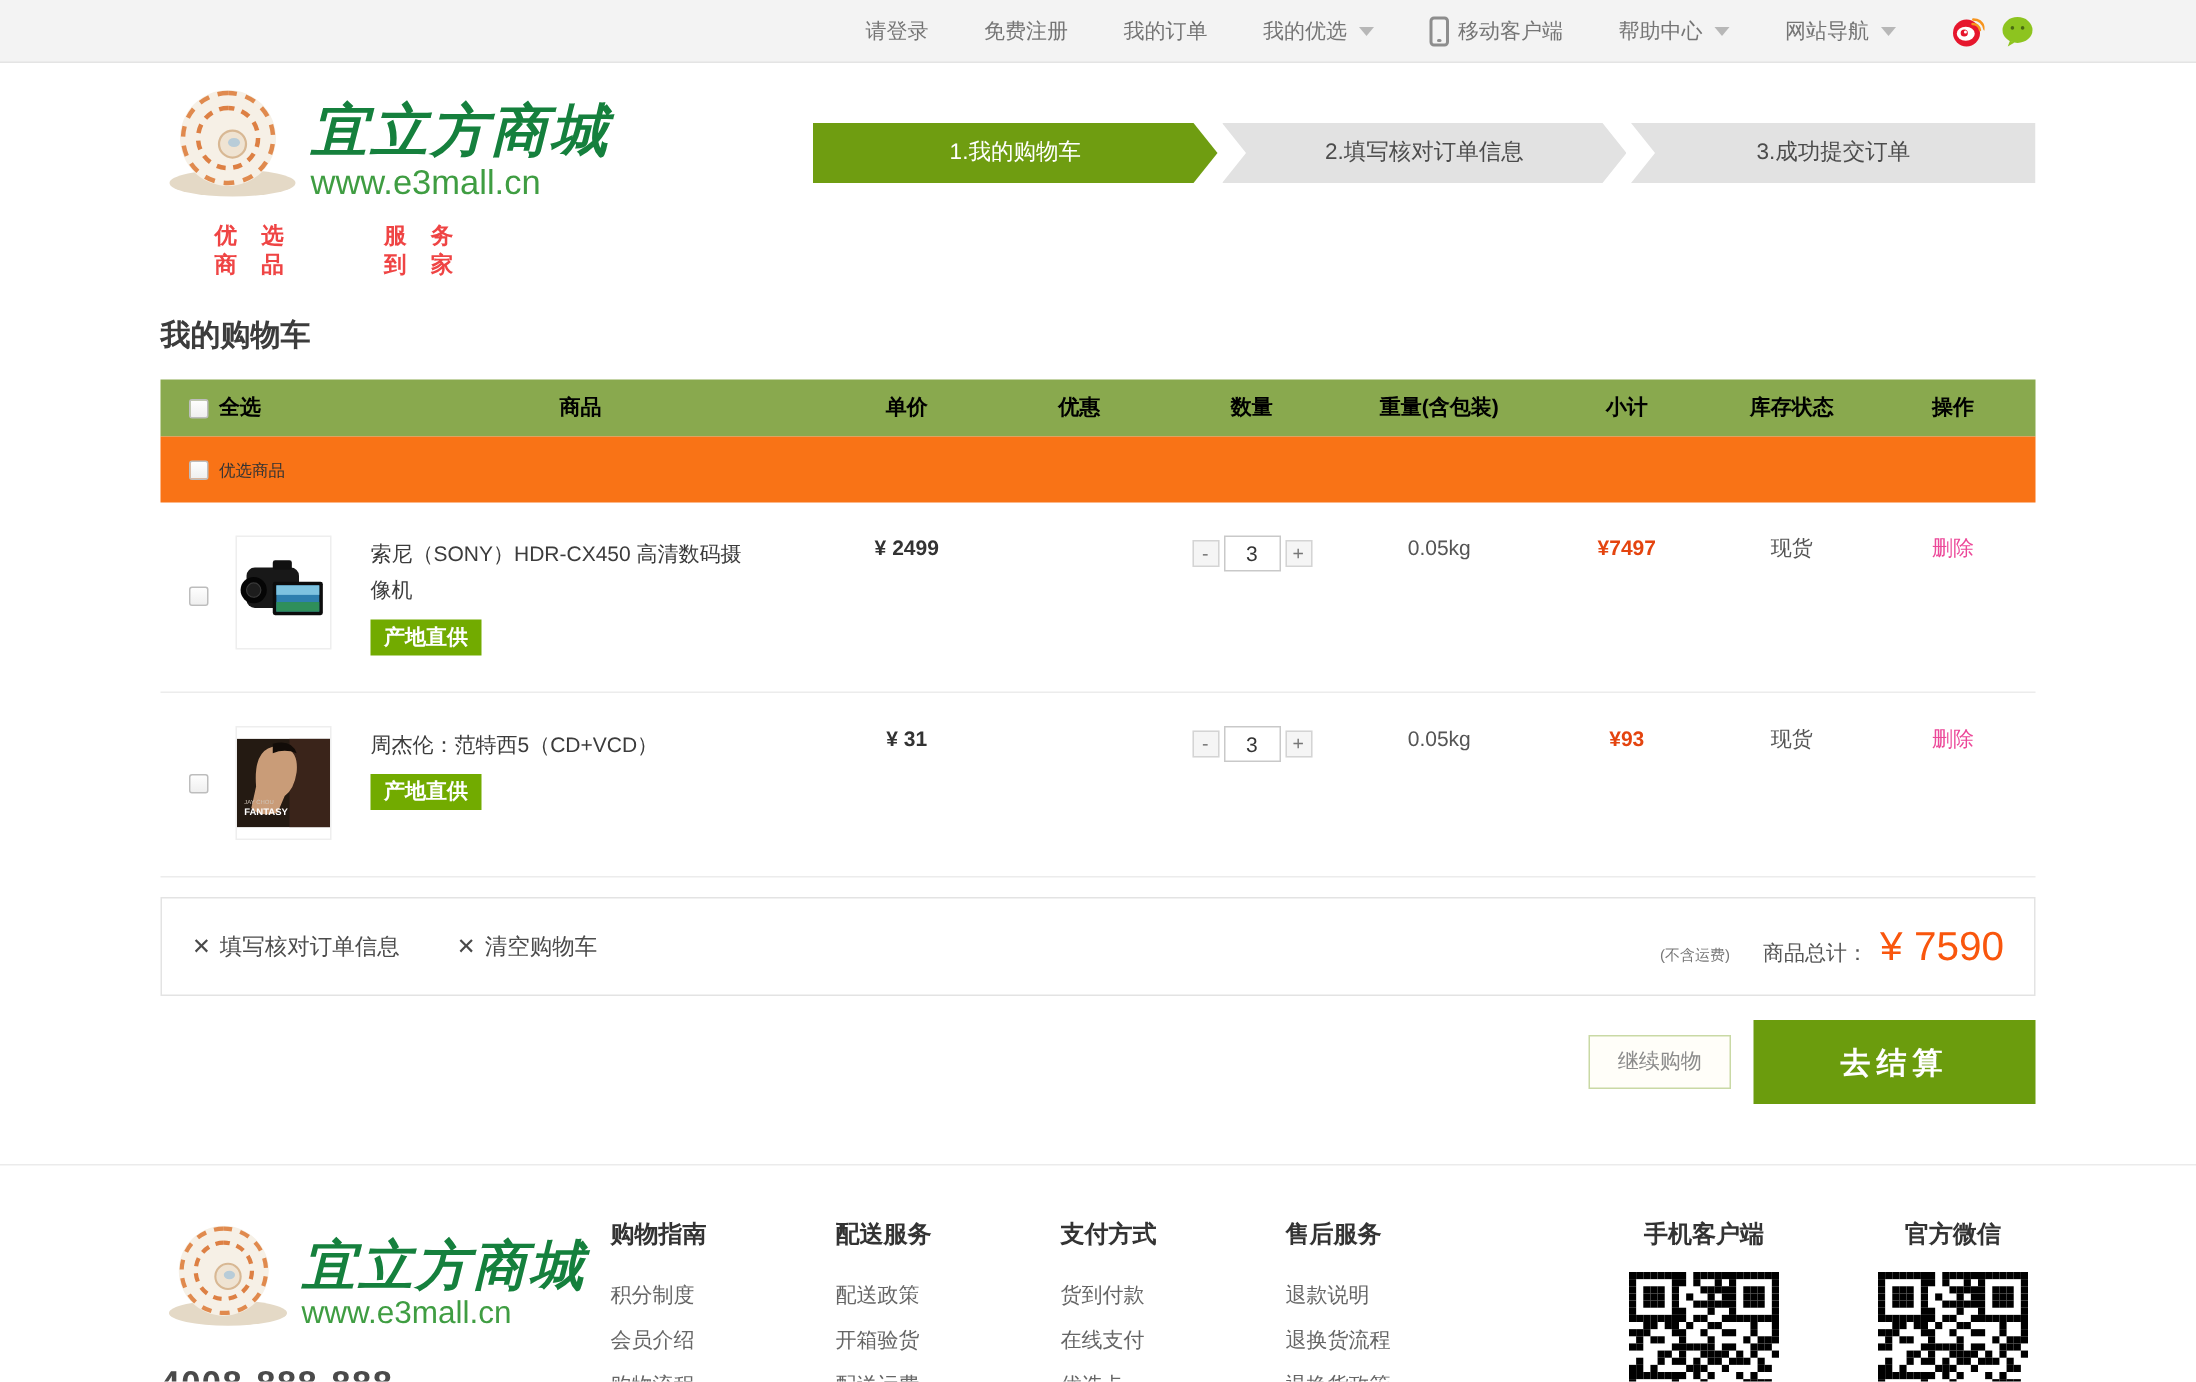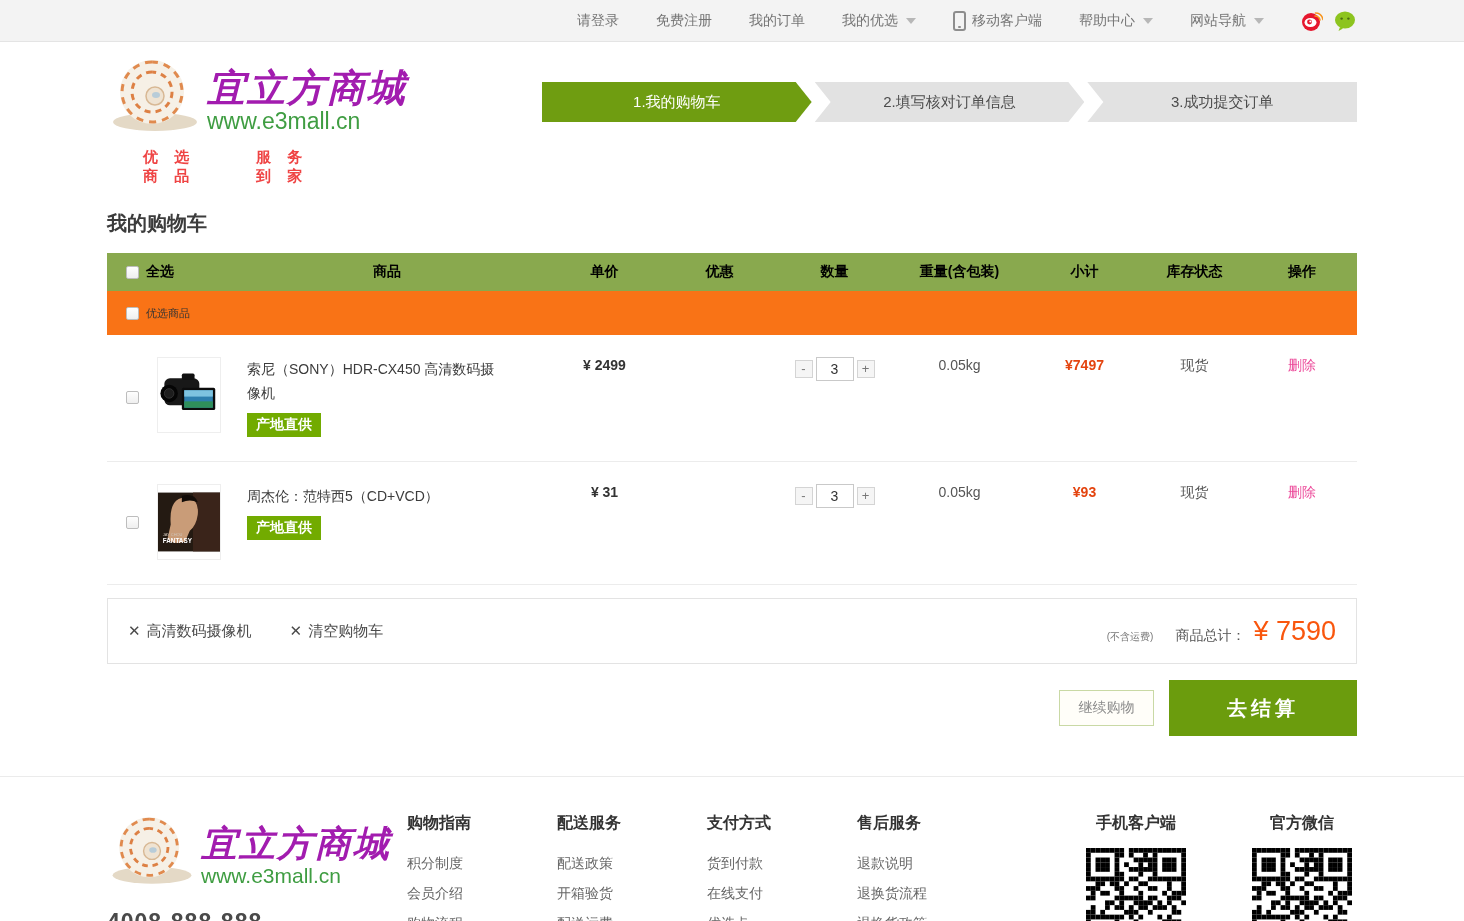--- a/index.html
+++ b/index.html
@@ -18,21 +18,21 @@
   .topbar a { display:inline-flex; align-items:center; gap:6px; }
   .caret { width:0; height:0; border-left:5px solid transparent; border-right:5px solid transparent; border-top:6px solid #b7b7b7; display:inline-block; margin-left:2px; }
   .icon-phone { width:13px; height:20px; border:2px solid #8d8d8d; border-radius:3px; position:relative; display:inline-block; }
   .icon-phone::after { content:""; position:absolute; left:50%; bottom:1px; width:3px; height:2px; margin-left:-1.5px; background:#8d8d8d; border-radius:1px; }
   .sns { display:flex; align-items:center; gap:10px; }
 
   
   .siteheader { padding:14px 0 10px; background:#fff; }
   .header-inner { display:flex; align-items:flex-start; }
   .brand-top { display:flex; align-items:flex-end; gap:4px; }
-  .logo-text .logo-name { font-size:38px; font-weight:bold; color:#a21caf; letter-spacing:2px; line-height:1.05; font-family:"Liberation Serif","DejaVu Serif",serif; font-style:italic; }
+  .logo-text .logo-name { font-size:38px; font-weight:bold; color:#15803d; letter-spacing:2px; line-height:1.05; font-family:"Liberation Serif","DejaVu Serif",serif; font-style:italic; }
   .logo-text .logo-url { font-size:23px; color:#3f9d42; line-height:1.1; }
   .brand-tagline { margin-top:14px; display:flex; width:230px; justify-content:space-between; font-size:15px; font-weight:bold; color:#ef4444; letter-spacing:6px; padding-left:36px;gap:32px; }
   .steps { margin-left:auto; margin-top:26px; width:815px; display:flex; gap:3px; }
   .step { flex:1; height:40px; line-height:40px; text-align:center; background:#e2e2e2; color:#4c4c4c; font-size:15px;
           clip-path:polygon(0 0, calc(100% - 16px) 0, 100% 50%, calc(100% - 16px) 100%, 0 100%, 16px 50%); }
   .step:first-child { clip-path:polygon(0 0, calc(100% - 16px) 0, 100% 50%, calc(100% - 16px) 100%, 0 100%); }
   .step:last-child  { clip-path:polygon(0 0, 100% 0, 100% 100%, 0 100%, 16px 50%); }
   .step.active { background:#6f9d11; color:#fff; }
 
   
@@ -254,21 +254,21 @@
       <div class="c-center">0.05kg</div>
       <div class="c-center subtotal">¥93</div>
       <div class="c-center">现货</div>
       <div class="c-center"><a class="del-link">删除</a></div>
     </div>
   </div>
 
   <div class="summary-bar">
     <a class="bulk-link">
         <span class="x-icon"></span>
-        <span>高清数码摄像机</span>
+        <span>填写核对订单信息</span>
       </a>
     <a class="bulk-link">
         <span class="x-icon"></span>
         <span>清空购物车</span>
       </a>
     <div class="sum-right">
       <span class="ship-note">(不含运费)</span>
       <span class="total-label">商品总计：</span>
       <span class="total-value">¥ 7590</span>
     </div>

